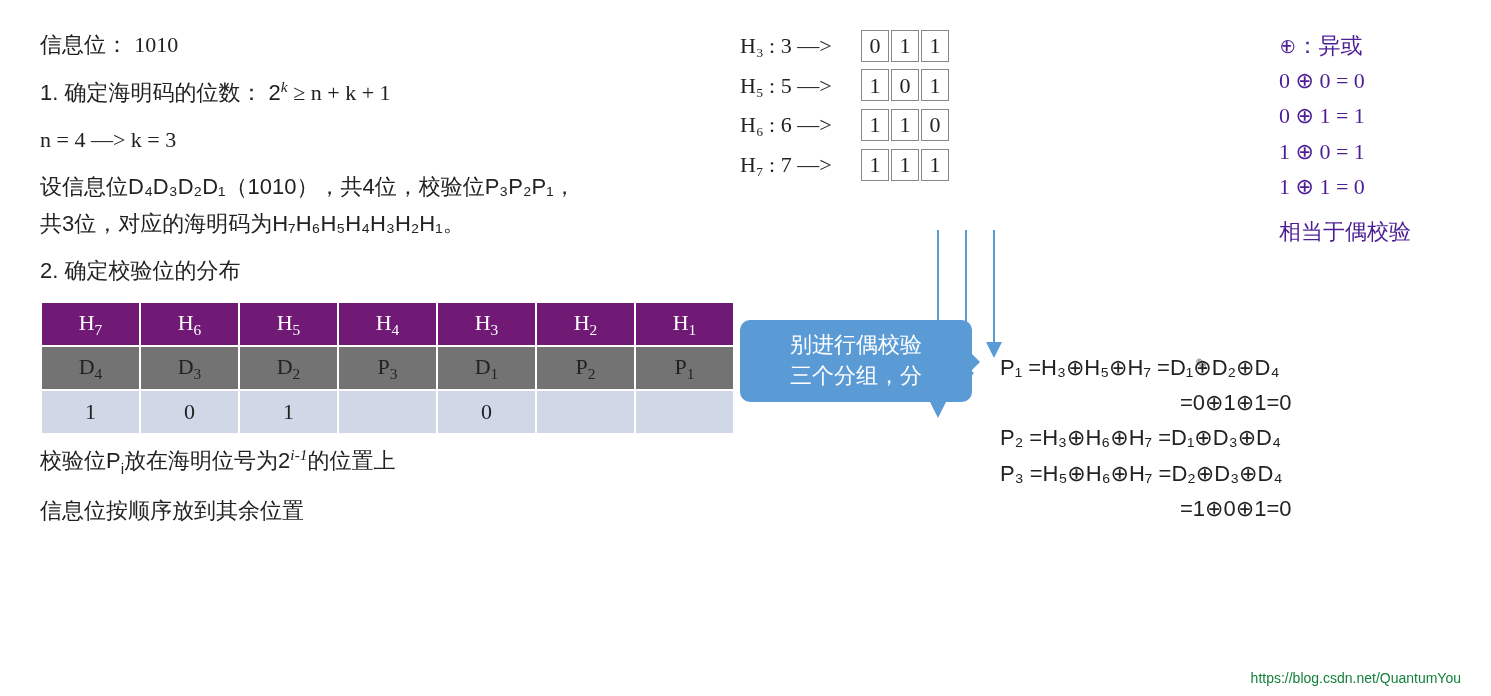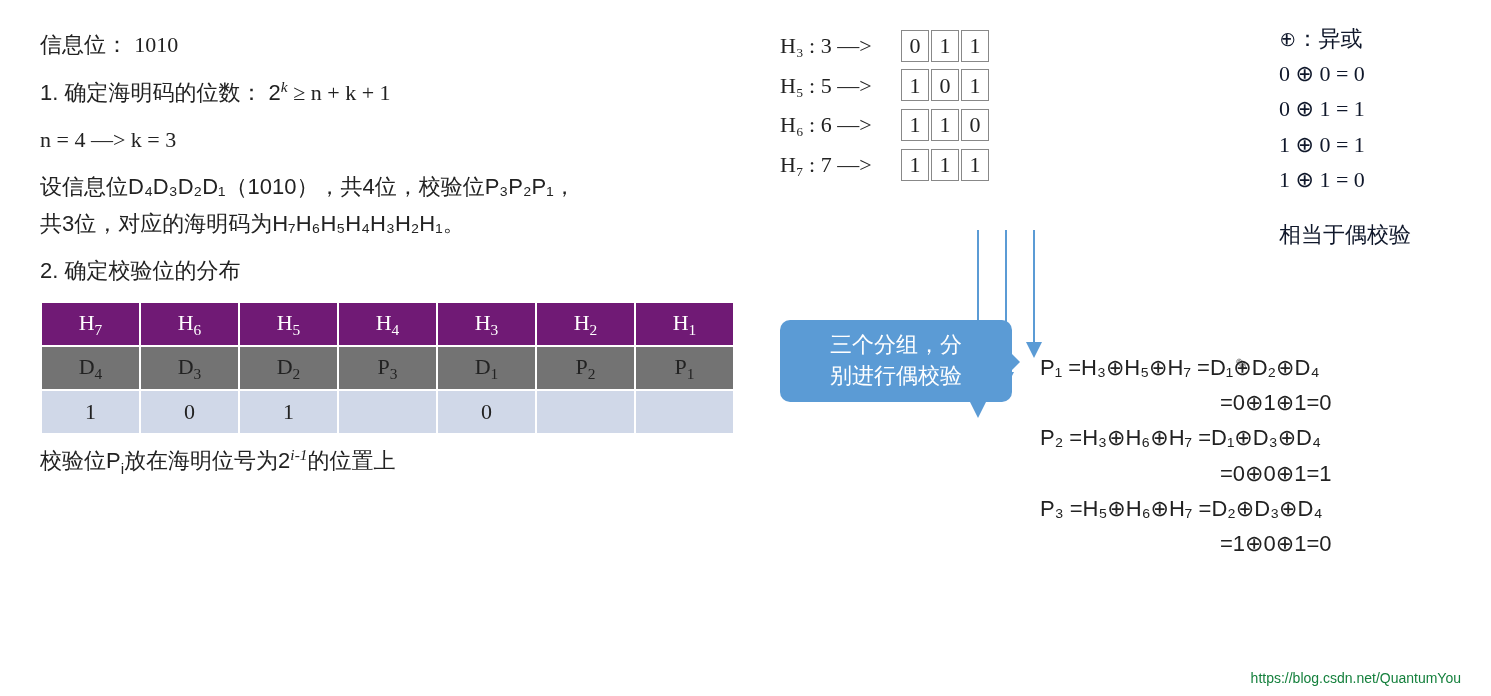--- a/index.html
+++ b/index.html
@@ -9,21 +9,20 @@
     font-size: 22px;
     color: #222;
     background: #fff;
     width: 1491px;
     height: 696px;
     box-sizing: border-box;
     position: relative;
   }
   .container {
     display: flex;
-    gap: 40px;
   }
   .left {
     flex: 0 0 700px;
   }
   .right {
     flex: 1;
     position: relative;
   }
   p { margin: 8px 0 14px 0; line-height: 1.5; }
   sub { font-size: 0.7em; vertical-align: sub; }
@@ -45,22 +44,22 @@
     color: #fff;
     font-weight: normal;
     text-align: center;
   }
   table.hamming tr:nth-child(2) td { background: #737373; }
   table.hamming tr:nth-child(3) td { background: #d0d8e8; }
   .serif { font-family: "Times New Roman", serif; }
   .xor-box {
     position: absolute;
     right: 40px;
-    top: 1px;
-    color: #0f172a;
+    top: 8px;
+    color: #4c1d95;
     font-family: "Times New Roman", serif;
     font-size: 22px;
     line-height: 1.6;
   }
   .bin-block {
     font-family: "Times New Roman", serif;
     font-size: 22px;
     line-height: 1.8;
     margin-top: 6px;
     position: relative;
@@ -177,33 +176,34 @@
             <td>0</td>
             <td></td>
             <td></td>
           </tr>
     </tbody>
       </table>
 
     <p style="">
       <span>校验位P</span><sub>i</sub><span>放在海明位号为2</span><sup class="serif" style="font-style:italic">i-1</sup><span>的位置上</span>
     </p>
+    <p>信息位按顺序放到其余位置</p>
   </div>
 
   <div class="right">
 
     <div class="xor-box">
       <div style="font-family:'Microsoft YaHei'">⊕：异或</div>
       <div id="xor-lines">
           <div>0 ⊕ 0  =  0</div>
           <div>0 ⊕ 1  =  1</div>
           <div>1 ⊕ 0  =  1</div>
           <div>1 ⊕ 1  =  0</div>
         </div>
-      <div style="font-family:'Microsoft YaHei';margin-top:20px">相当于偶校验</div>
+      <div style="font-family:'Microsoft YaHei';margin-top:10px">相当于偶校验</div>
     </div>
 
     <div class="bin-block" id="bin-block">
         <div class="bin-row"><span class="bin-lbl">H₃  :  3 —&gt;</span><span class="bin-digits">
             <span class="bin-cell">0</span>
             <span class="bin-cell">1</span>
             <span class="bin-cell">1</span>
           </span></div>
         <div class="bin-row"><span class="bin-lbl">H₅  :  5 —&gt;</span><span class="bin-digits">
             <span class="bin-cell">1</span>
@@ -227,30 +227,29 @@
         <marker id="ah" markerWidth="8" markerHeight="8" refX="4" refY="4" orient="auto">
           <path d="M0,0 L8,4 L0,8 Z" fill="#5b9bd5"></path>
         </marker>
       </defs>
       <line x1="15" y1="0" x2="15" y2="180" stroke="#5b9bd5" stroke-width="2" marker-end="url(#ah)"></line>
       <line x1="43" y1="0" x2="43" y2="150" stroke="#5b9bd5" stroke-width="2" marker-end="url(#ah)"></line>
       <line x1="71" y1="0" x2="71" y2="120" stroke="#5b9bd5" stroke-width="2" marker-end="url(#ah)"></line>
     </svg>
 
     <div class="callout">
+      <div>别进行偶校验</div>
       <div>三个分组，分</div>
-      <div>别进行偶校验</div>
     </div>
 
     <span class="pencil" style="top:335px;left:455px">✎</span>
 
     <div class="formulas" id="formulas">
         <div class="formula-row">P₁ =H₃⊕H₅⊕H₇ =D₁⊕D₂⊕D₄</div>
         <div class="formula-row indent">=0⊕1⊕1=0</div>
         <div class="formula-row">P₂ =H₃⊕H₆⊕H₇ =D₁⊕D₃⊕D₄</div>
-        <div class="formula-row indent">=0⊕0⊕1=1</div>
         <div class="formula-row">P₃ =H₅⊕H₆⊕H₇ =D₂⊕D₃⊕D₄</div>
         <div class="formula-row indent">=1⊕0⊕1=0</div>
       </div>
   </div>
 </div>
 
 <div class="watermark">https://blog.csdn.net/QuantumYou</div>
 
 </body></html>

